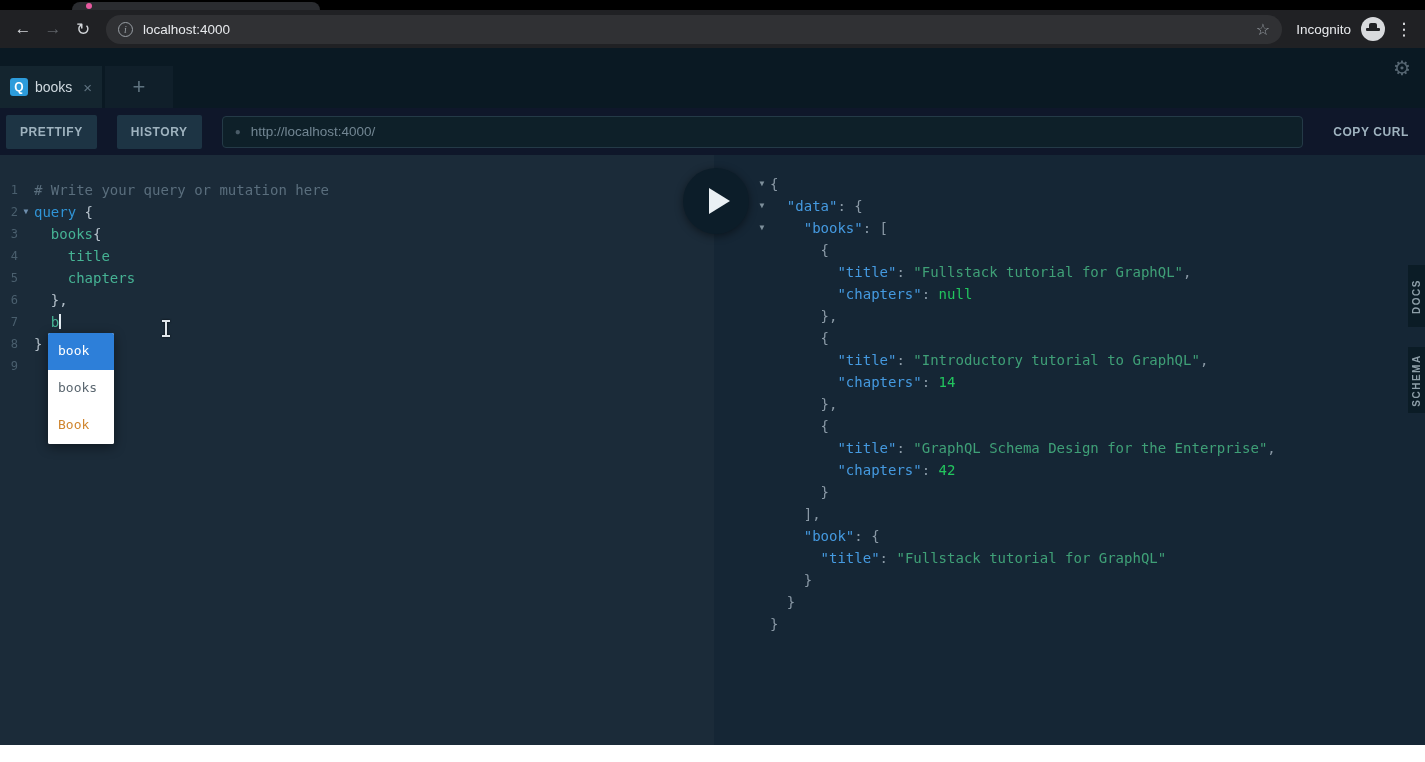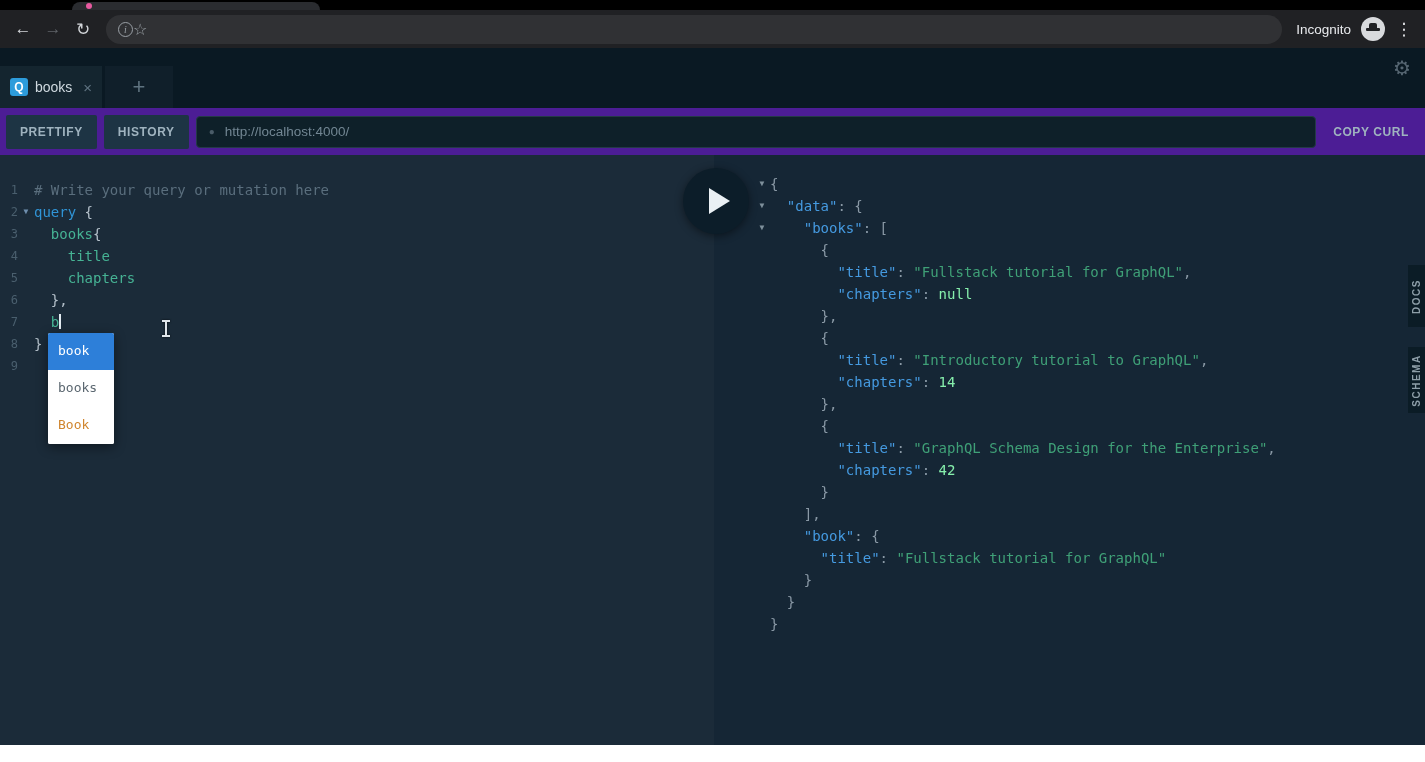--- a/index.html
+++ b/index.html
@@ -27,21 +27,21 @@
   
   .pg-tabbar { height:60px; background:#0a1923; display:flex; align-items:flex-end; position:relative; }
   .pg-tab { height:42px; width:102px; background:#14252f; display:flex; align-items:center; padding:0 10px; gap:7px; }
   .q-ic { width:18px; height:18px; border-radius:3px; background:#2d9cdb; color:#fff; font-size:12px; font-weight:bold; display:grid; place-items:center; }
   .pg-tab-label { color:#cfd9df; font-size:14px; }
   .pg-tab-close { color:#5f7380; font-size:15px; margin-left:auto; }
   .pg-newtab { height:42px; width:68px; background:#101f2a; display:grid; place-items:center; color:#5f7380; font-size:22px; margin-left:3px; }
   .pg-gear { position:absolute; right:14px; top:8px; color:#566672; font-size:20px; }
 
   
-  .pg-toolbar { height:47px; background:#4c1d95; display:flex; align-items:center; padding:0 6px; gap:7px; }
+  .pg-toolbar { height:47px; background:#0f172a; display:flex; align-items:center; padding:0 6px; gap:20px; }
   .pg-btn { background:#1d3444; color:#9fb3bf; font-size:12px; font-weight:bold; letter-spacing:0.6px; padding:10px 14px; border-radius:2px; border:none; font-family:"Liberation Sans",sans-serif; }
   .endpoint { flex:1; height:32px; background:#0e2029; border:1px solid #243a47; border-radius:4px; display:flex; align-items:center; padding:0 12px; gap:10px; }
   .ep-dot { color:#4a5c68; font-size:10px; }
   .ep-text { color:#72listed8593; color:#728693; font-size:13.5px; }
   .copycurl { background:none; border:none; color:#9fb3bf; font-size:12px; font-weight:bold; letter-spacing:0.6px; padding:0 10px; font-family:"Liberation Sans",sans-serif; }
 
   
   .pg-main { height:590px; display:flex; position:relative; }
   .editor-pane { width:714px; background:#1b2b39; padding-top:24px; font-family:"DejaVu Sans Mono",monospace; font-size:14px; }
   .resp-pane { flex:1; background:#152635; padding-top:18px; font-family:"DejaVu Sans Mono",monospace; font-size:14px; overflow:hidden; }
@@ -52,21 +52,21 @@
   .rmark { width:16px; margin-left:40px; text-align:center; color:#7e8f9b; font-size:8px; flex:none; }
   .code { white-space:pre; }
 
   .tk-cm { color:#5a6e7d; }
   .tk-kw { color:#3094d6; }
   .tk-fd { color:#46b394; }
   .tk-pn { color:#b4c0ca; }
   .resp-pane .tk-pn { color:#8a99a6; }
   .tk-ky { color:#459ae0; }
   .tk-st { color:#3fa077; }
-  .tk-nm { color:#86efac; }
+  .tk-nm { color:#22c55e; }
 
   .caret { display:inline-block; width:2px; height:15px; background:#e3ebf1; vertical-align:-2px; }
 
   
   .play-btn { position:absolute; left:683px; top:13px; width:66px; height:66px; border-radius:50%; background:#0c1d29; box-shadow:0 2px 8px rgba(0,0,0,0.45); display:grid; place-items:center; z-index:5; border:none; }
   .play-tri { width:0; height:0; border-left:21px solid #eaf0f4; border-top:13px solid transparent; border-bottom:13px solid transparent; margin-left:7px; }
 
   .ac-menu { position:absolute; left:48px; top:178px; width:66px; background:#fff; border-radius:2px; box-shadow:0 3px 12px rgba(0,0,0,0.45); z-index:10; font-family:"DejaVu Sans Mono",monospace; font-size:13px; overflow:hidden; }
   .ac-item { height:37px; line-height:35px; padding:0 10px; color:#5b6770; background:#fff; }
   .ac-item.sel { background:#2d7fd9; color:#fff; }
@@ -92,20 +92,21 @@
 </div>
 
 <div class="btoolbar">
   <div class="nav-ic">←</div>
   <div class="nav-ic dim">→</div>
   <div class="nav-ic">↻</div>
   <div class="omnibox">
     <span class="info-circle">
         <span>i</span>
       </span>
+    <span class="url-text">localhost:4000</span>
     <span class="star-ic">☆</span>
   </div>
   <span class="incog-label">Incognito</span>
   <div class="incog-badge"></div>
   <div class="menu-ic">⋮</div>
 </div>
 
 <div class="pg-tabbar">
   <div class="pg-tab">
     <span class="q-ic">Q</span>

